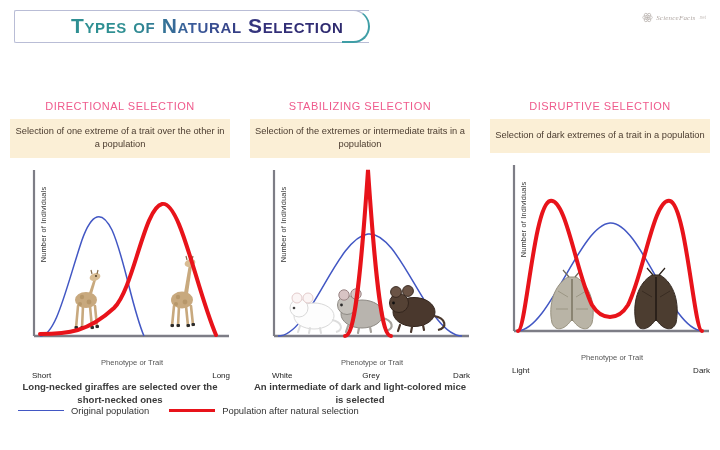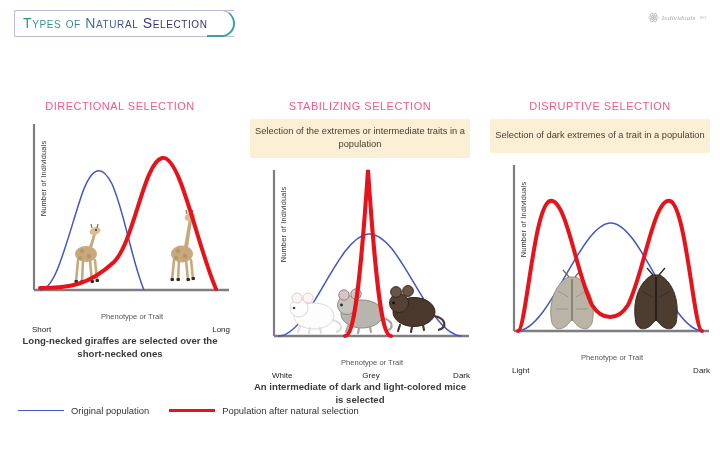--- a/index.html
+++ b/index.html
@@ -27,29 +27,30 @@
     position: absolute;
     right: -1px; top: -1px; bottom: -1px;
     width: 26px;
     border: 1px solid #b9bdd6;
     border-left: none;
     border-radius: 0 22px 22px 0;
     border-right: 2px solid #3f9ea6;
     border-bottom: 2px solid #3f9ea6;
   }
   .title-text {
-    font-size: 14px;
+    font-size: 21px;
     font-variant: small-caps;
     letter-spacing: 0.6px;
-    font-weight: 400;
+    font-weight: 700;
     background: linear-gradient(90deg,#2e8f92 0%, #2e8f92 22%, #3a5a9a 45%, #33307a 70%, #2e2a6e 100%);
     -webkit-background-clip: text;
     background-clip: text;
     color: transparent;
     white-space: nowrap;
+    margin-left: 48px;
   }
 
   
   .logo {
     position: absolute; right: 14px; top: 12px;
     display: flex; align-items: center; gap: 3px;
     opacity: .55;
   }
   .logo-mark { width: 11px; height: 11px; }
   .logo-text {
@@ -143,28 +144,29 @@
 
   <div class="logo">
     <svg class="logo-mark" viewBox="0 0 24 24">
       <circle cx="12" cy="12" r="3" fill="#8a7f79"></circle>
       <g stroke="#8a7f79" stroke-width="1.6" fill="none">
         <ellipse cx="12" cy="12" rx="10.5" ry="4.5"></ellipse>
         <ellipse cx="12" cy="12" rx="10.5" ry="4.5" transform="rotate(60 12 12)"></ellipse>
         <ellipse cx="12" cy="12" rx="10.5" ry="4.5" transform="rotate(120 12 12)"></ellipse>
       </g>
     </svg>
-    <span class="logo-text">Individuals</span>
+    <span class="logo-text">ScienceFacts</span>
     <span class="logo-tld">.net</span>
   </div>
 
   <div class="panels">
 
     <div class="panel">
       <div class="panel-head">DIRECTIONAL SELECTION</div>
+      <div class="panel-desc">Selection of one extreme of a trait over the other in a population</div>
 
       <div class="chart">
         <div class="ylabel">Number of Individuals</div>
         <svg width="220" height="185" viewBox="0 0 220 185">
 
           <line x1="24" y1="2" x2="24" y2="168" stroke="#7d7d86" stroke-width="2.2"></line>
           <line x1="24" y1="168" x2="219" y2="168" stroke="#7d7d86" stroke-width="2.6"></line>
 
           <path d="M30,168 C46,168 56,120 72,72 C82,44 92,42 102,62 C114,88 122,140 134,168" fill="none" stroke="#4257c4" stroke-width="1.5"></path>
 

